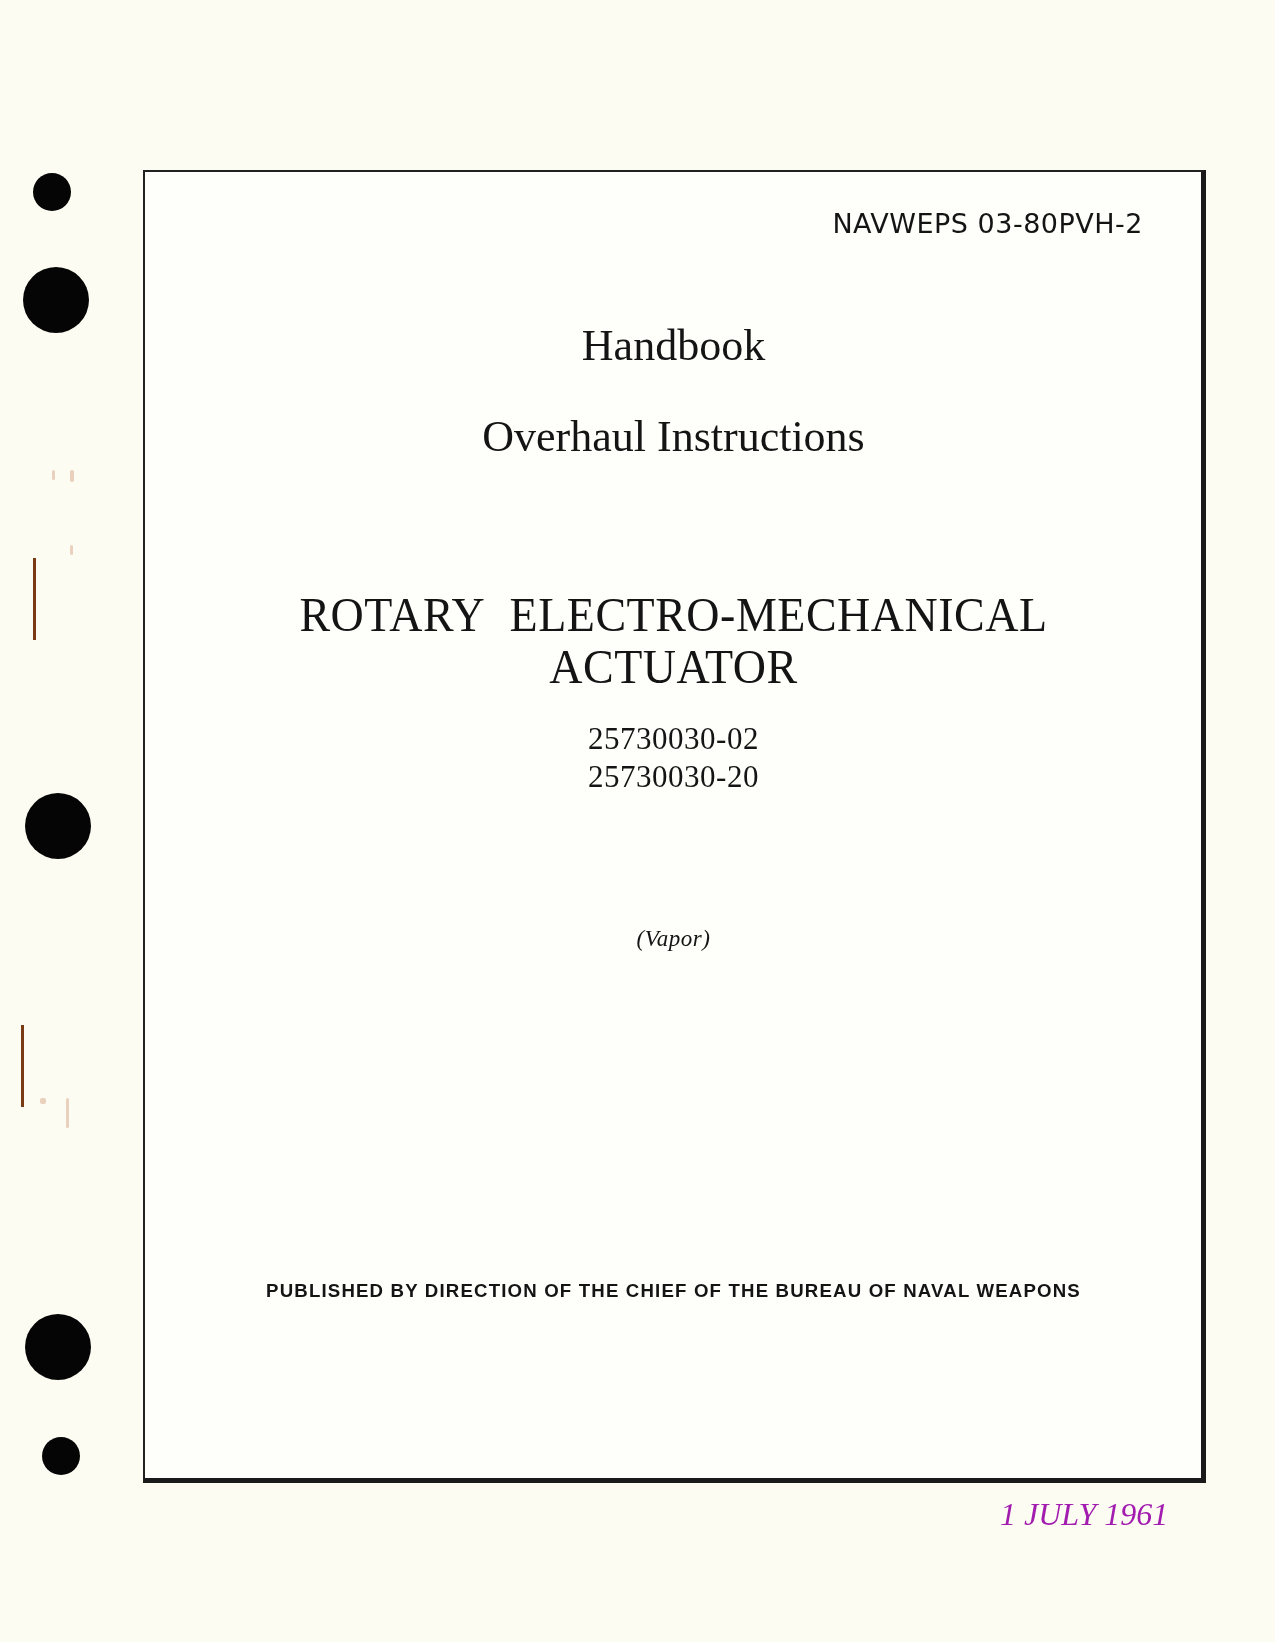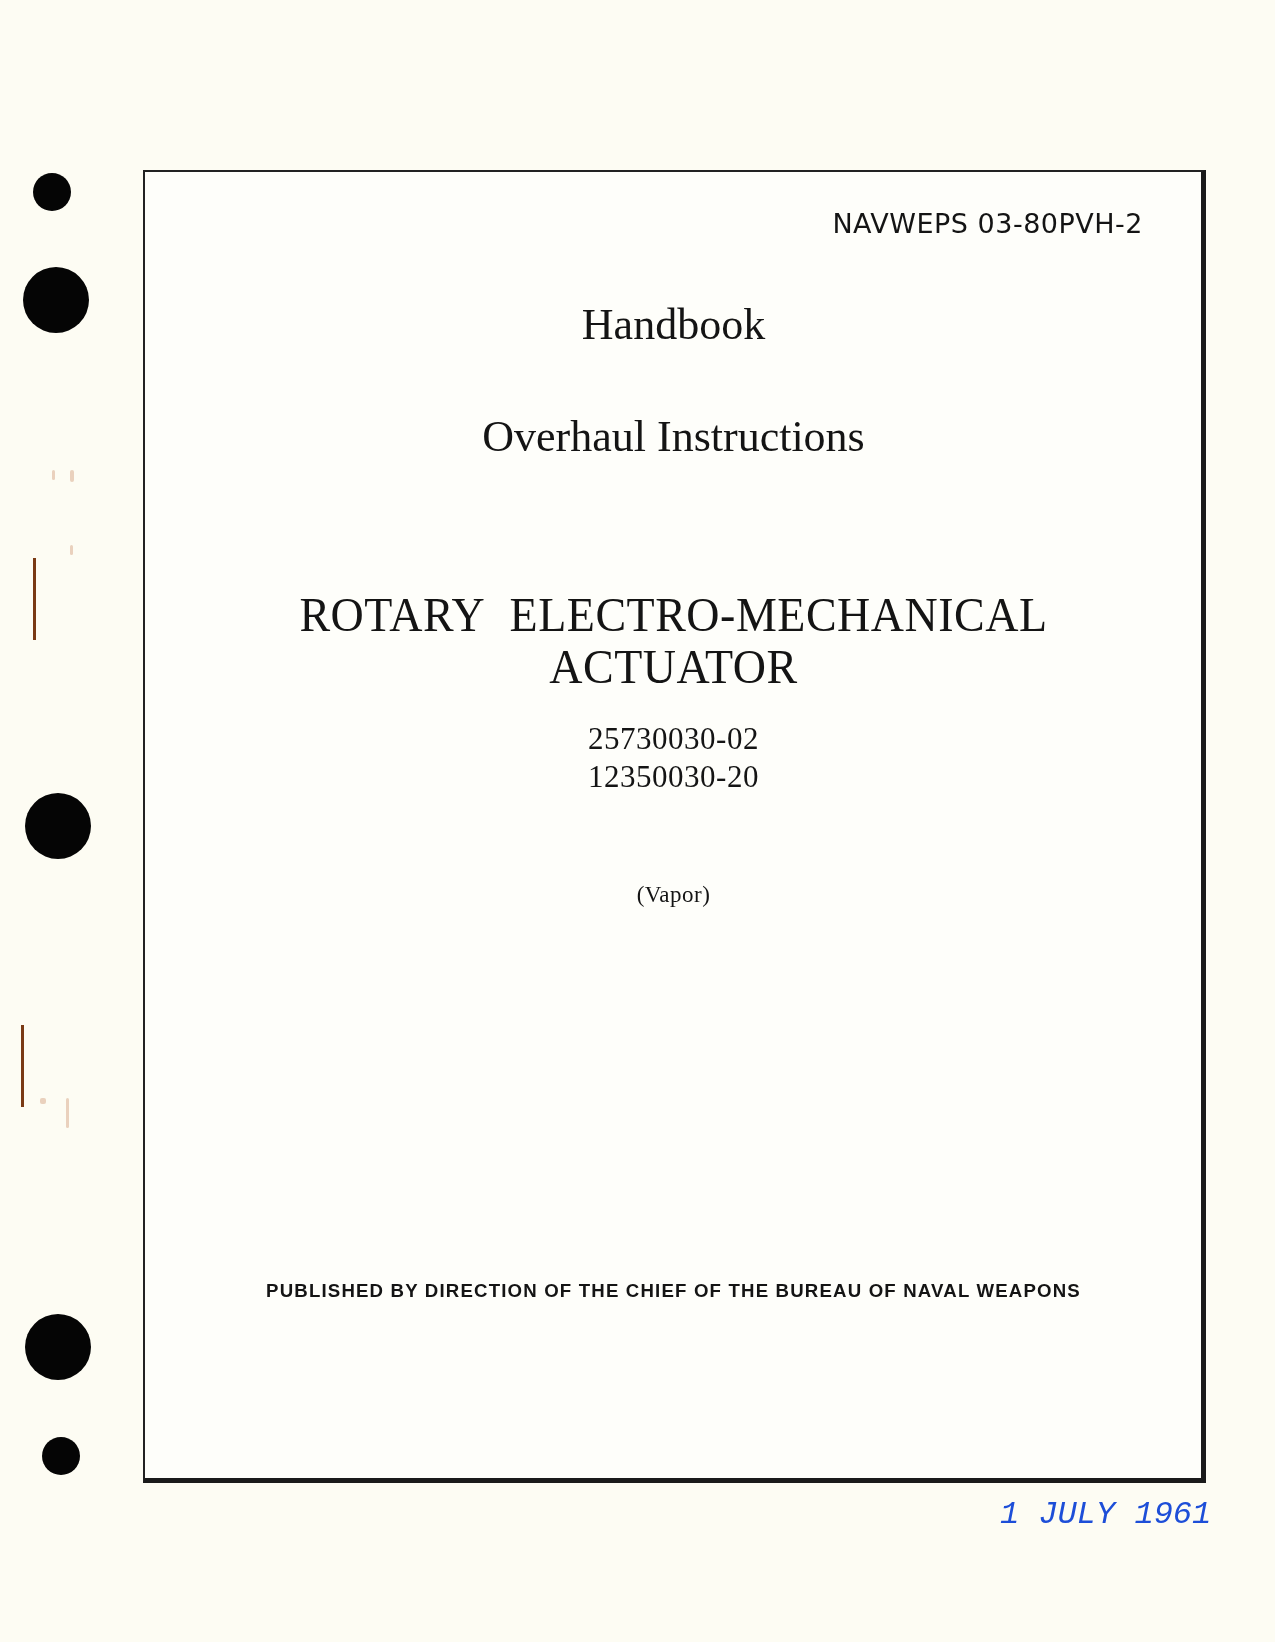--- a/index.html
+++ b/index.html
@@ -24,38 +24,38 @@
       background: #fefefa;
     }
     .txt { position: absolute; color: #141414; white-space: nowrap; }
     .docnum {
       right: 132px; top: 208px;
       font-family: "DejaVu Sans", sans-serif;
       font-size: 27px; letter-spacing: 0.5px; font-weight: 400;
     }
     .center { left: 143px; width: 1061px; text-align: center; }
     .serif { font-family: "Liberation Serif", "DejaVu Serif", serif; }
-    .handbook { top: 299px; font-size: 44px; }
+    .handbook { top: 320px; font-size: 44px; }
     .overhaul { top: 366px; font-size: 44px; margin-top: 45px; }
     .title1 { top: 588px; font-size: 46px; letter-spacing: 0.5px; word-spacing: 14px; transform: scaleY(1.05); }
     .title2 { top: 640px; font-size: 46px; letter-spacing: 0.5px; transform: scaleY(1.05); }
     .partnums { top: 720px; font-size: 31px; line-height: 38px; letter-spacing: 0.5px; }
     .partnums div { height: 38px; }
-    .variant { top: 882px; font-size: 23px; letter-spacing: 0.5px; }
+    .variant { top: 926px; font-size: 23px; letter-spacing: 0.5px; font-style: italic; }
     .publisher {
       top: 1280px;
       font-family: "Liberation Sans", "DejaVu Sans", sans-serif;
       font-weight: bold; font-size: 19px; letter-spacing: 1.2px;
       transform: scaleX(0.98);
     }
     .date {
       left: 1000px; top: 1496px;
-      font-family: Liberation Mono, monospace;
+      font-family: Liberation Serif, serif;
       font-style: italic; font-size: 32px;
-      color: #1d4ed8;
+      color: #a21caf;
     }
     .mark { position: absolute; background: #7a3a14; }
     .stain { position: absolute; background: #c7815a; opacity: 0.35; border-radius: 2px; }
   </style>
 </head>
 <body>
 
 <div class="page">
 
   <div class="hole small" style="left:33px; top:173px;"></div>
@@ -80,21 +80,21 @@
   <div class="txt docnum">NAVWEPS 03-80PVH-2</div>
 
   <div class="txt center serif handbook">Handbook</div>
   <div class="txt center serif overhaul">Overhaul Instructions</div>
 
   <div class="txt center serif title1">ROTARY ELECTRO-MECHANICAL</div>
   <div class="txt center serif title2">ACTUATOR</div>
 
   <div class="txt center serif partnums">
     <div>25730030-02</div>
-    <div>12350030-20</div>
+    <div>25730030-20</div>
   </div>
 
   <div class="txt center serif variant">(Vapor)</div>
 
   <div class="txt center publisher">PUBLISHED BY DIRECTION OF THE CHIEF OF THE BUREAU OF NAVAL WEAPONS</div>
 
   <div class="txt date">1 JULY 1961</div>
 </div>
 
 </body></html>

